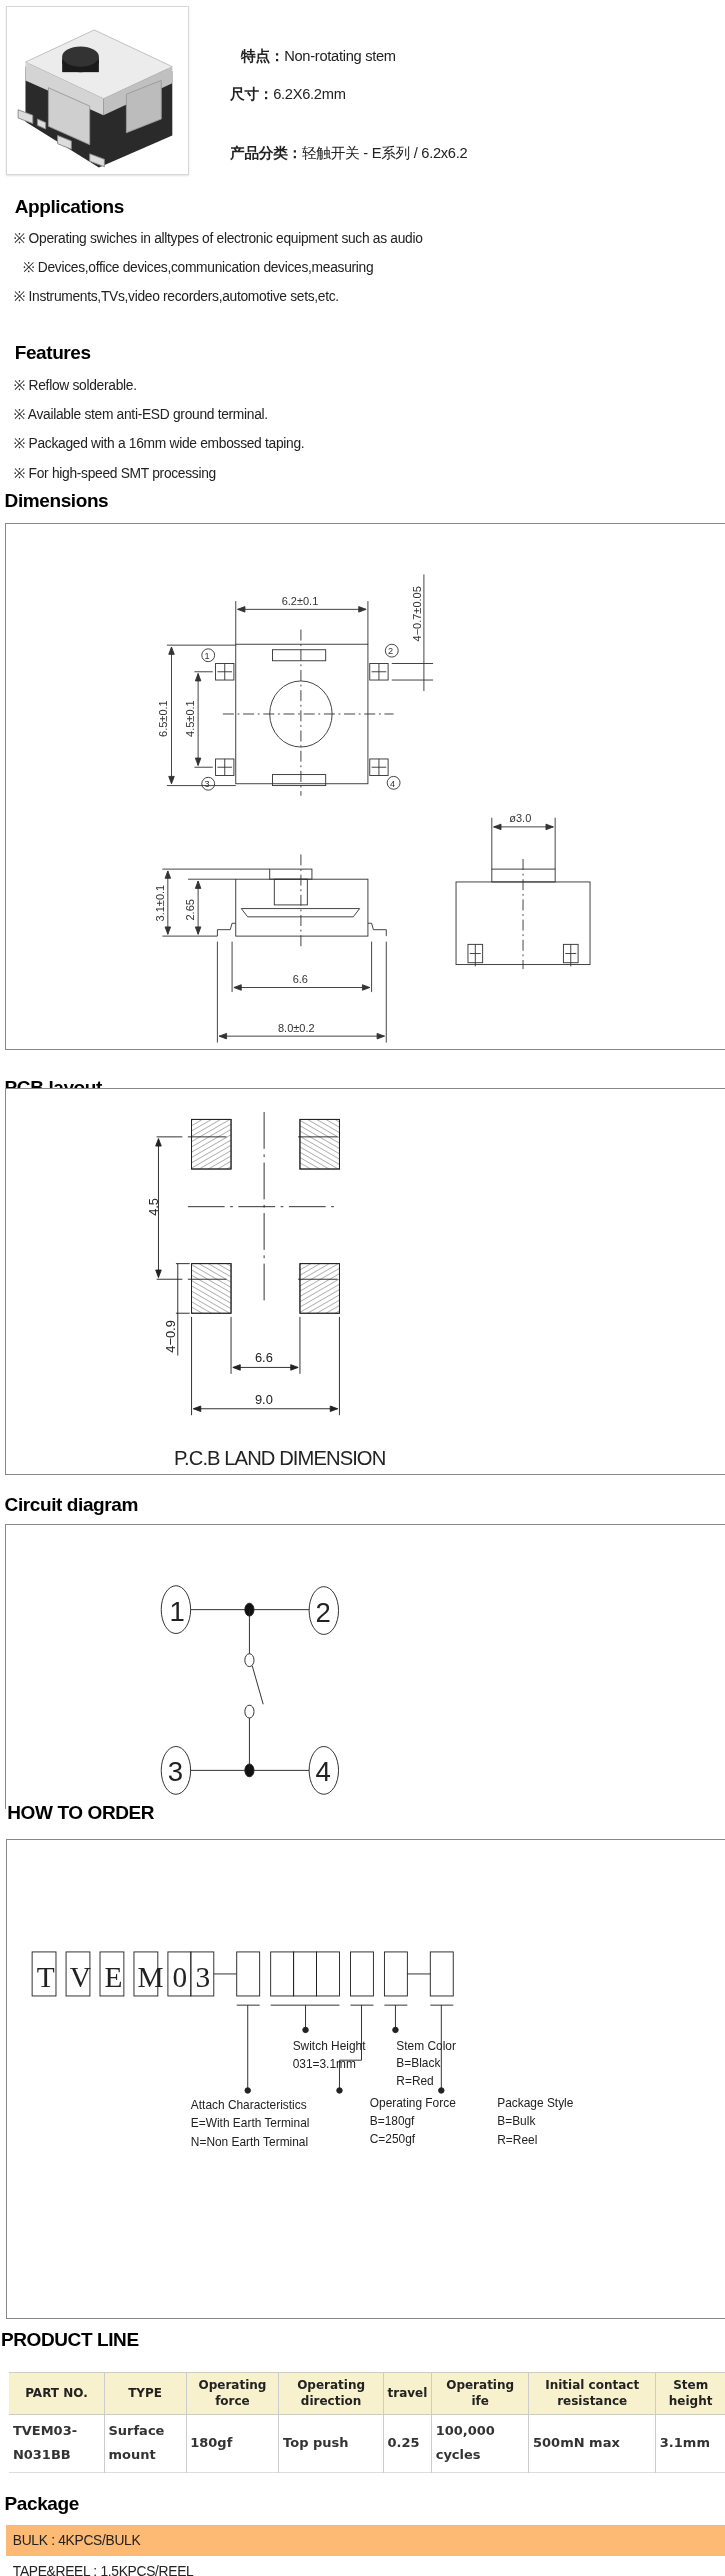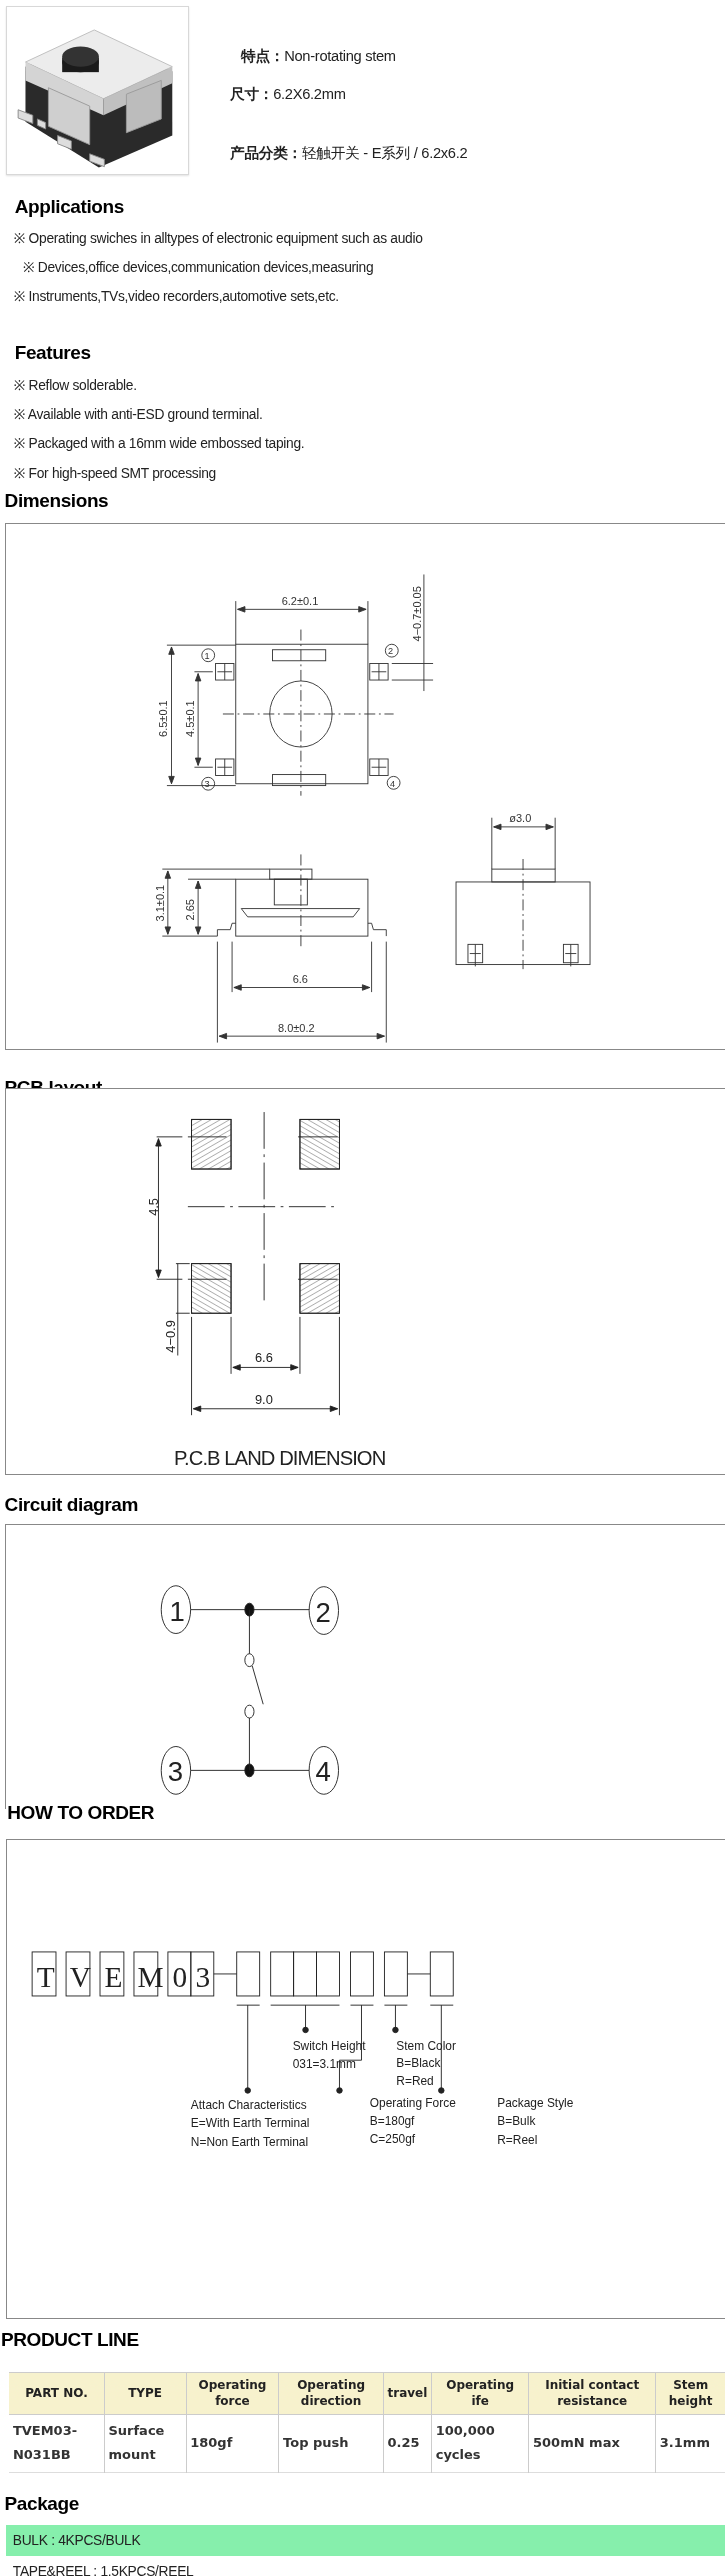--- a/index.html
+++ b/index.html
@@ -47,21 +47,21 @@
 <div class="abs spec" style="top:85px;"><b>尺寸：</b><span>6.2X6.2mm</span></div>
 <div class="abs spec" style="top:120px;margin-top:24px;"><b>产品分类：</b><span>轻触开关 - E系列 / 6.2x6.2</span></div>
 
 <div class="abs sec-title" style="left:14.7px; top:196px;">Applications</div>
 <div class="abs bullet" style="left:13.8px; top:228px;">※ Operating swiches in alltypes of electronic equipment such as audio</div>
 <div class="abs bullet" style="left:23px; top:257px;">※ Devices,office devices,communication devices,measuring</div>
 <div class="abs bullet" style="left:13.8px; top:286px;">※ Instruments,TVs,video recorders,automotive sets,etc.</div>
 
 <div class="abs sec-title" style="left:14.7px; top:342px;">Features</div>
 <div class="abs bullet" style="left:13.8px; top:375px;">※ Reflow solderable.</div>
-<div class="abs bullet" style="left:13.8px; top:404px;">※ Available with anti-ESD ground terminal.</div>
+<div class="abs bullet" style="left:13.8px; top:404px;">※ Available stem anti-ESD ground terminal.</div>
 <div class="abs bullet" style="left:13.8px; top:433px;">※ Packaged with a 16mm wide embossed taping.</div>
 <div class="abs bullet" style="left:13.8px; top:463px;">※ For high-speed SMT processing</div>
 
 <div class="abs sec-title" style="left:4.6px; top:490px;">Dimensions</div>
 <div class="abs frame" style="left:4.6px; top:523px; width:723px; height:527px;">
   <svg width="722" height="525" stroke="#333" fill="none" stroke-width="1" viewBox="0 0 786 572">
 
     <rect x="250" y="131" width="144" height="152"></rect>
     <rect x="290" y="137" width="58" height="12"></rect>
     <rect x="290" y="273" width="58" height="12"></rect>
@@ -319,15 +319,15 @@
       <td>Top push</td>
       <td>0.25</td>
       <td>100,000 cycles</td>
       <td>500mN max</td>
       <td>3.1mm</td>
     </tr>
   </tbody>
 </table>
 
 <div class="abs sec-title" style="left:4.6px; top:2493px;">Package</div>
-<div class="pkg-row" style="top:2525px; background:#86efac;">BULK : 4KPCS/BULK</div>
+<div class="pkg-row" style="top:2525px; background:#fdba74;">BULK : 4KPCS/BULK</div>
 <div class="pkg-row" style="top:2556px;">TAPE&amp;REEL : 1.5KPCS/REEL</div>
 
 
 </body></html>

